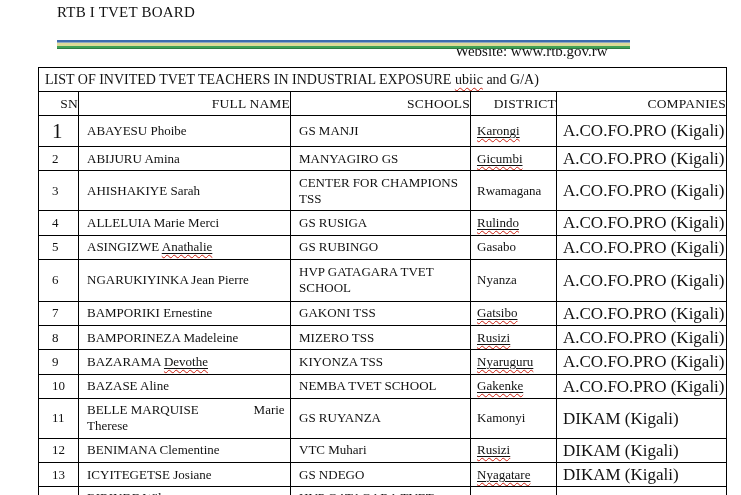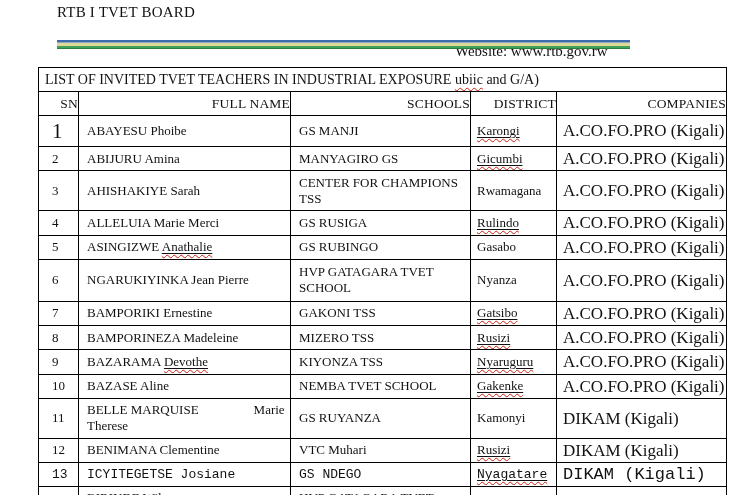--- a/index.html
+++ b/index.html
@@ -40,21 +40,21 @@
   tbody tr:nth-child(3){height:40px;}
   tbody tr:nth-child(4){height:22px;}
   tbody tr:nth-child(5){height:22px;}
   tbody tr:nth-child(6){height:42px;}
   tbody tr:nth-child(7){height:22px;}
   tbody tr:nth-child(8){height:22px;}
   tbody tr:nth-child(9){height:23px;}
   tbody tr:nth-child(10){height:23px;margin-left:29px;}
   tbody tr:nth-child(11){height:40px;}
   tbody tr:nth-child(12){height:22px;}
-  tbody tr:nth-child(13){height:22px;font-family:Liberation Mono, monospace;}
+  tbody tr:nth-child(13){height:22px;}
   tbody tr:nth-child(14){height:22px;}
   tbody tr:nth-child(15){height:26px;}
   tbody tr:nth-child(15) td{vertical-align:top;padding-top:3px;}
   
   .ul{text-decoration:underline;text-decoration-thickness:1px;text-underline-offset:1.5px;}
   .sq{text-decoration:underline wavy #cb1f10;text-decoration-thickness:1px;text-underline-offset:3px;}
   .gap{display:inline-block;width:55px;}
 </style>
 </head>
 <body>

